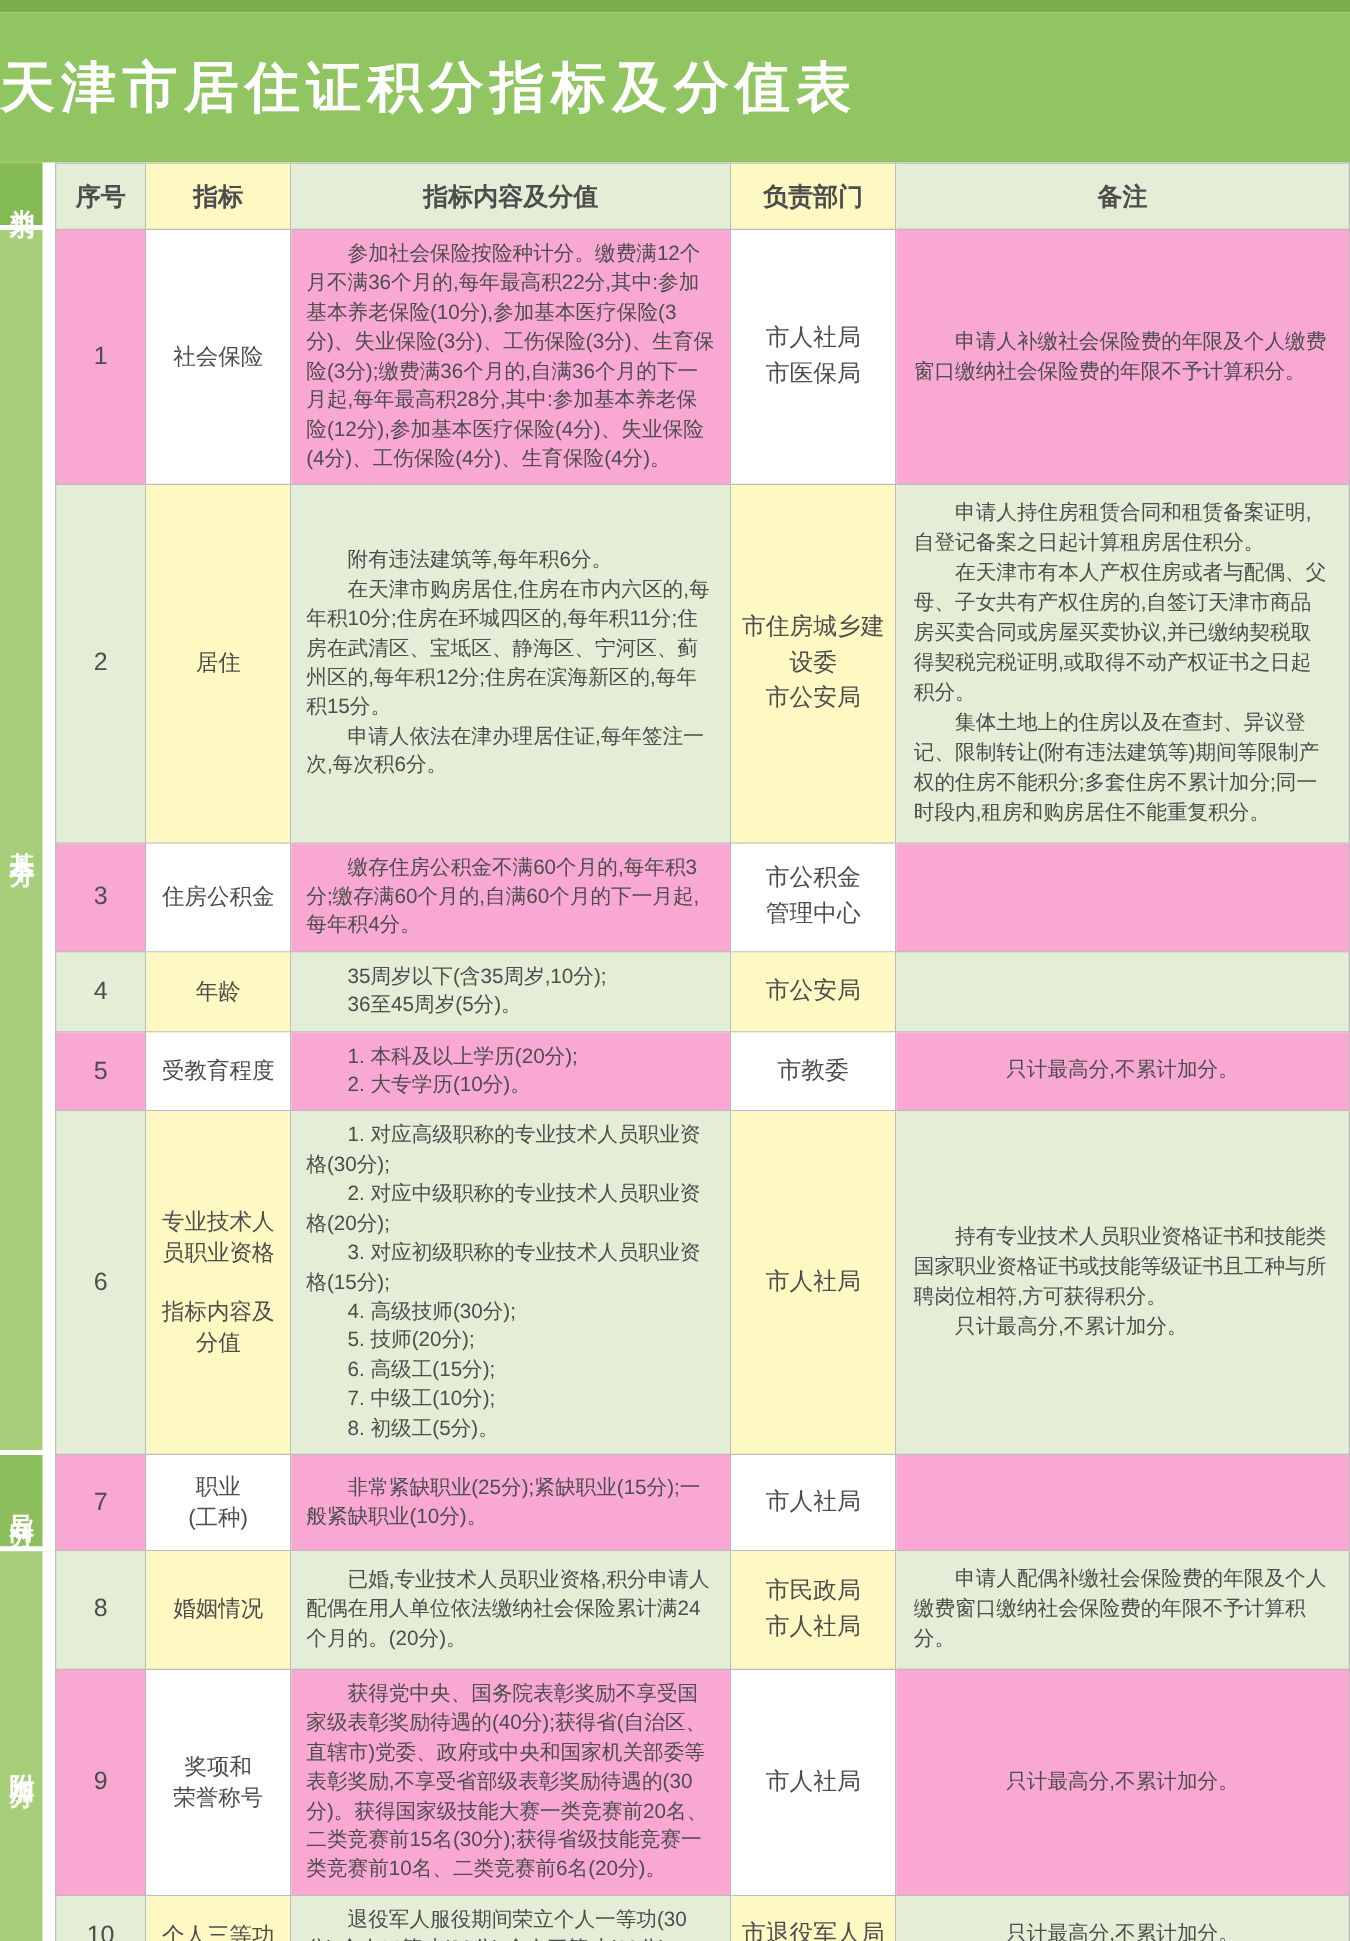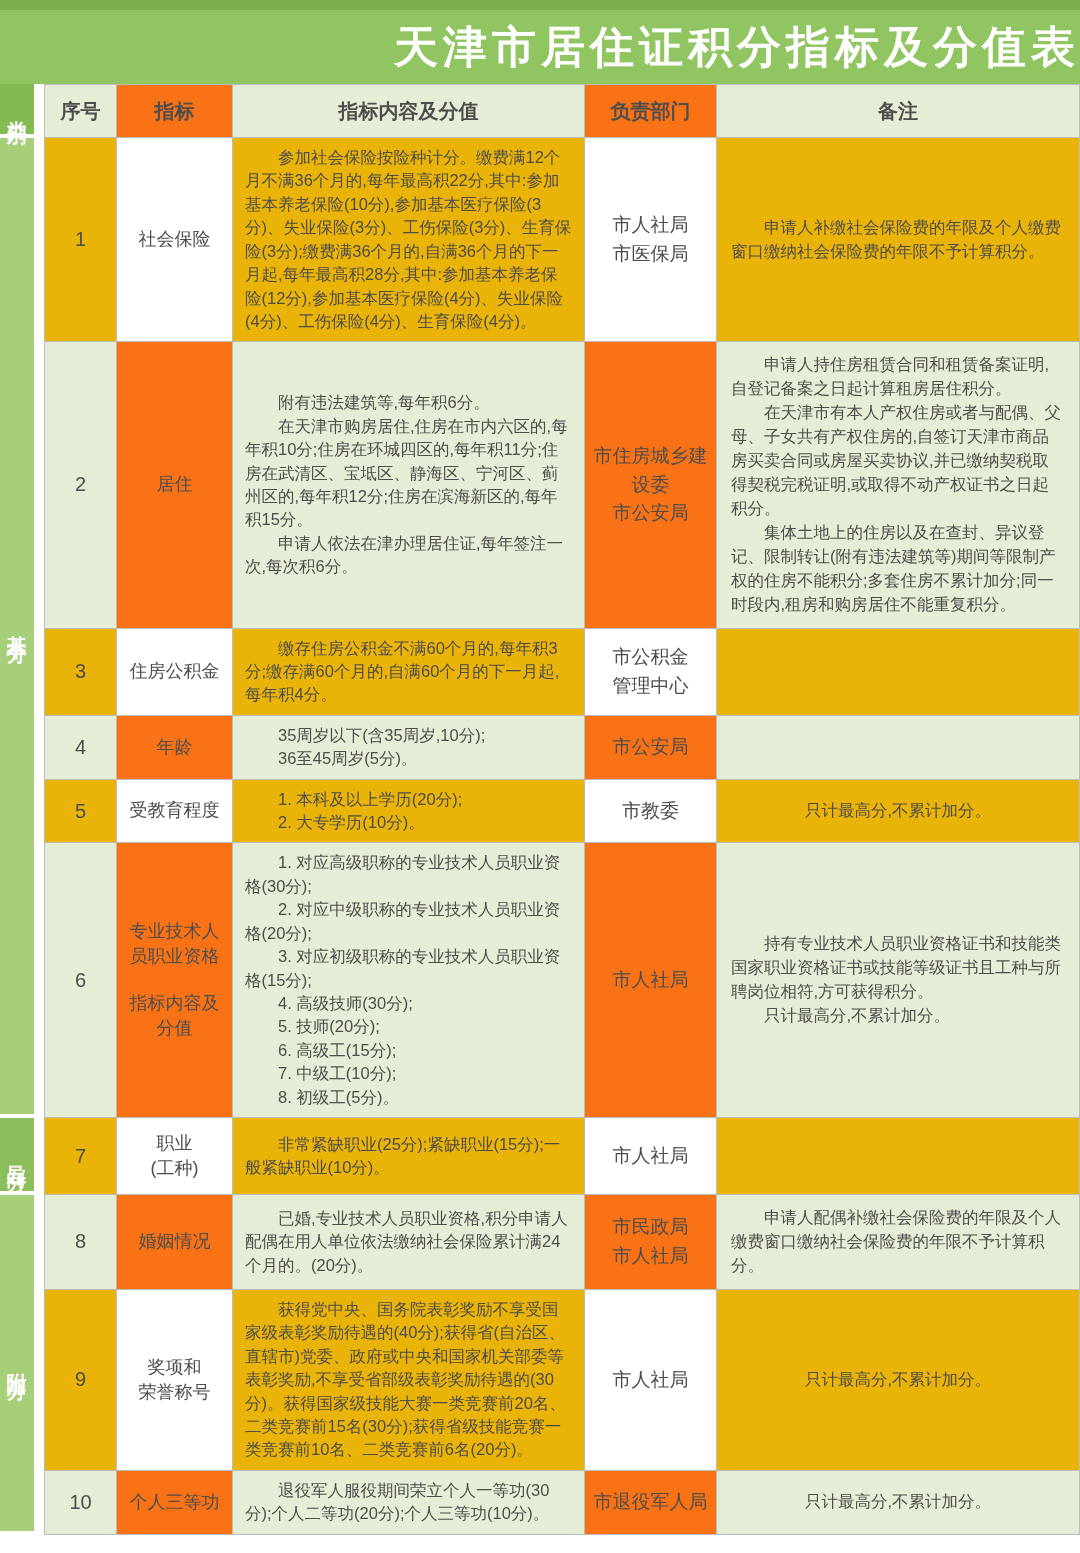--- a/index.html
+++ b/index.html
@@ -6,22 +6,22 @@
   body{
     width:1080px;
     background:#ffffff;
     font-family:"Liberation Sans","DejaVu Sans",sans-serif;
     color:#4d4d4d;
     -webkit-font-smoothing:antialiased;
   }
   
   .top-strip{height:10px;background:#7dae4c;}
   .title-bar{
-    height:74px;background:#90c561;
-    display:flex;align-items:center;justify-content:flex-end;
+    height:120px;background:#90c561;
+    display:flex;align-items:center;justify-content:flex-start;
   }
   .title-bar h1{
     margin:0;color:#ffffff;font-size:44px;font-weight:bold;letter-spacing:5px;
   }
   
   table{
     border-collapse:separate;border-spacing:0;
     width:1080px;table-layout:fixed;
   }
   col.c-cat{width:44px;}
@@ -47,24 +47,24 @@
   .vtext{
     writing-mode:vertical-rl;text-orientation:upright;
     margin:0 auto;color:#ffffff;font-size:20px;font-weight:600;
     letter-spacing:4px;line-height:1;
   }
   
   thead th{
     font-size:20px;font-weight:600;color:#4d4d4d;padding:8px 2px;
   }
   
-  .gcell{background:#eab308;}
+  .gcell{background:#f9a8d4;}
   .ycell{background:#ffffff;}
   thead .gcell,tr.tint .gcell{background:#e4edd5;}
-  thead .ycell,tr.tint .ycell{background:#f97316;}
+  thead .ycell,tr.tint .ycell{background:#fef9c3;}
   
   .num{text-align:center;font-size:20px;}
   .ind{text-align:center;font-size:18px;line-height:1.4;padding:4px 6px;}
   .ind .gap-top{margin-top:22px;}
   .content-cell{padding:8px 12px;font-size:16.5px;line-height:1.42;text-align:left;}
   .remark-cell{padding:11px 14px;font-size:16.5px;line-height:1.45;text-align:left;}
   .p{text-indent:2em;}
   .center{text-align:center;text-indent:0;}
   .dept{text-align:center;font-size:19px;line-height:1.5;padding:4px 2px;}
 </style>

